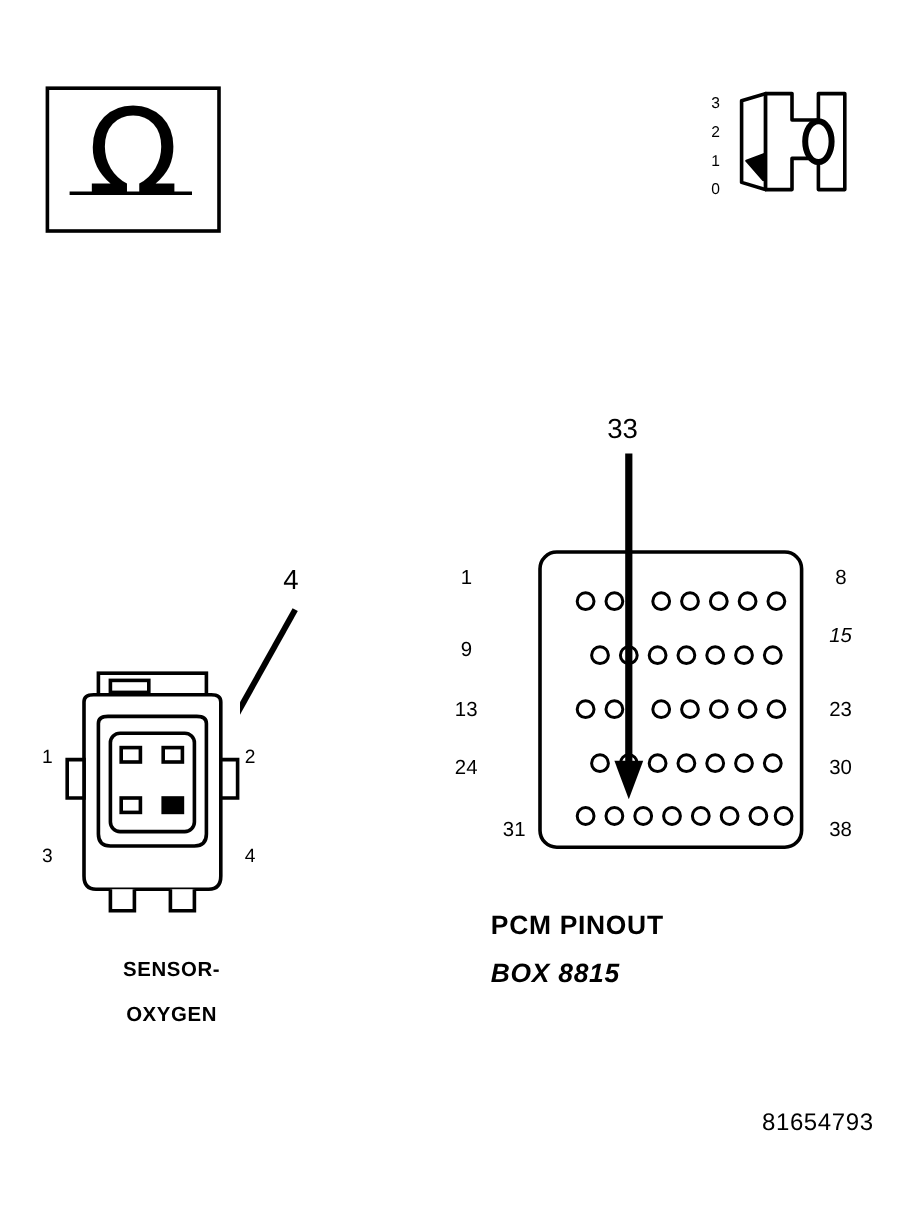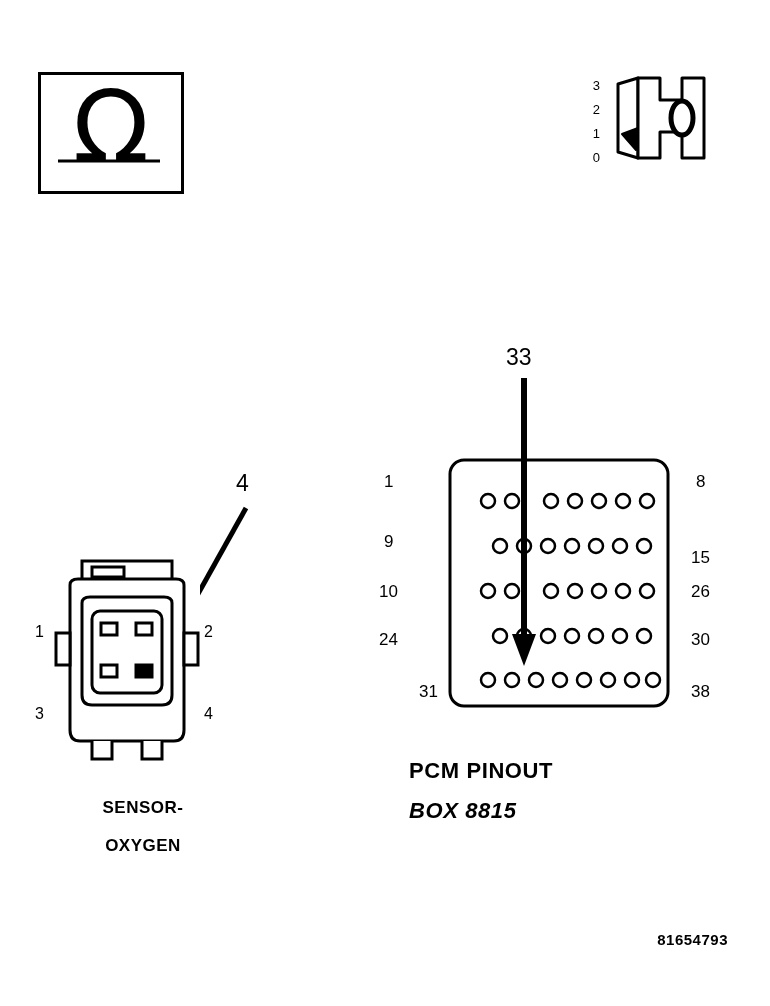--- a/index.html
+++ b/index.html
@@ -91,22 +91,22 @@
   .callout-num {
     font-family: Liberation Sans, sans-serif;
     font-size: 23px;
     font-weight: normal;
   }
 
   
   #figure-id {
     right: 42px; bottom: 58px;
     font-family: "Liberation Sans", sans-serif;
-    font-size: 15px;
-    font-weight: bold;
+    font-size: 20px;
+    font-weight: normal;
     letter-spacing: 0.5px;
   }
 </style>
 </head>
 <body>
 
 <div class="canvas">
 
   <div class="abs" id="ohm-box">
     <div id="ohm-glyph">Ω</div>
@@ -214,27 +214,27 @@
       <circle cx="88" cy="222" r="7" fill="#ffffff" stroke="#000000" stroke-width="2.5"></circle>
       <circle cx="112" cy="222" r="7" fill="#ffffff" stroke="#000000" stroke-width="2.5"></circle>
       <circle cx="136" cy="222" r="7" fill="#ffffff" stroke="#000000" stroke-width="2.5"></circle>
       <circle cx="160" cy="222" r="7" fill="#ffffff" stroke="#000000" stroke-width="2.5"></circle>
       <circle cx="184" cy="222" r="7" fill="#ffffff" stroke="#000000" stroke-width="2.5"></circle>
       <circle cx="205" cy="222" r="7" fill="#ffffff" stroke="#000000" stroke-width="2.5"></circle>
     </svg>
 
     <div class="abs pcm-row-num" style="left:14px; top:132px;">1</div>
     <div class="abs pcm-row-num" style="left:14px; top:192px;">9</div>
-    <div class="abs pcm-row-num" style="left:9px;  top:242px;">10</div>
+    <div class="abs pcm-row-num" style="left:9px;  top:242px;">13</div>
     <div class="abs pcm-row-num" style="left:9px;  top:290px;">24</div>
     <div class="abs pcm-row-num" style="left:9px;  top:342px;margin-left:40px;">31</div>
 
     <div class="abs pcm-row-num" style="left:326px; top:132px;">8</div>
-    <div class="abs pcm-row-num" style="left:321px; top:208px;">15</div>
-    <div class="abs pcm-row-num" style="left:321px; top:242px;">26</div>
+    <div class="abs pcm-row-num" style="left:321px; top:180px;font-style:italic;">15</div>
+    <div class="abs pcm-row-num" style="left:321px; top:242px;">23</div>
     <div class="abs pcm-row-num" style="left:321px; top:290px;">30</div>
     <div class="abs pcm-row-num" style="left:321px; top:342px;">38</div>
 
     <div class="abs pcm-title" style="left:39px; top:418px;">PCM PINOUT</div>
     <div class="abs pcm-title" style="left:39px; top:458px;font-style:italic;">BOX 8815</div>
   </div>
 
   <svg class="abs" style="left:500px; top:370px;" width="60" height="310" viewBox="0 0 60 310">
     <line x1="24" y1="8" x2="24" y2="272" stroke="#000000" stroke-width="6"></line>
     <path d="M24 296 L12 264 L36 264 Z" fill="#000000"></path>

